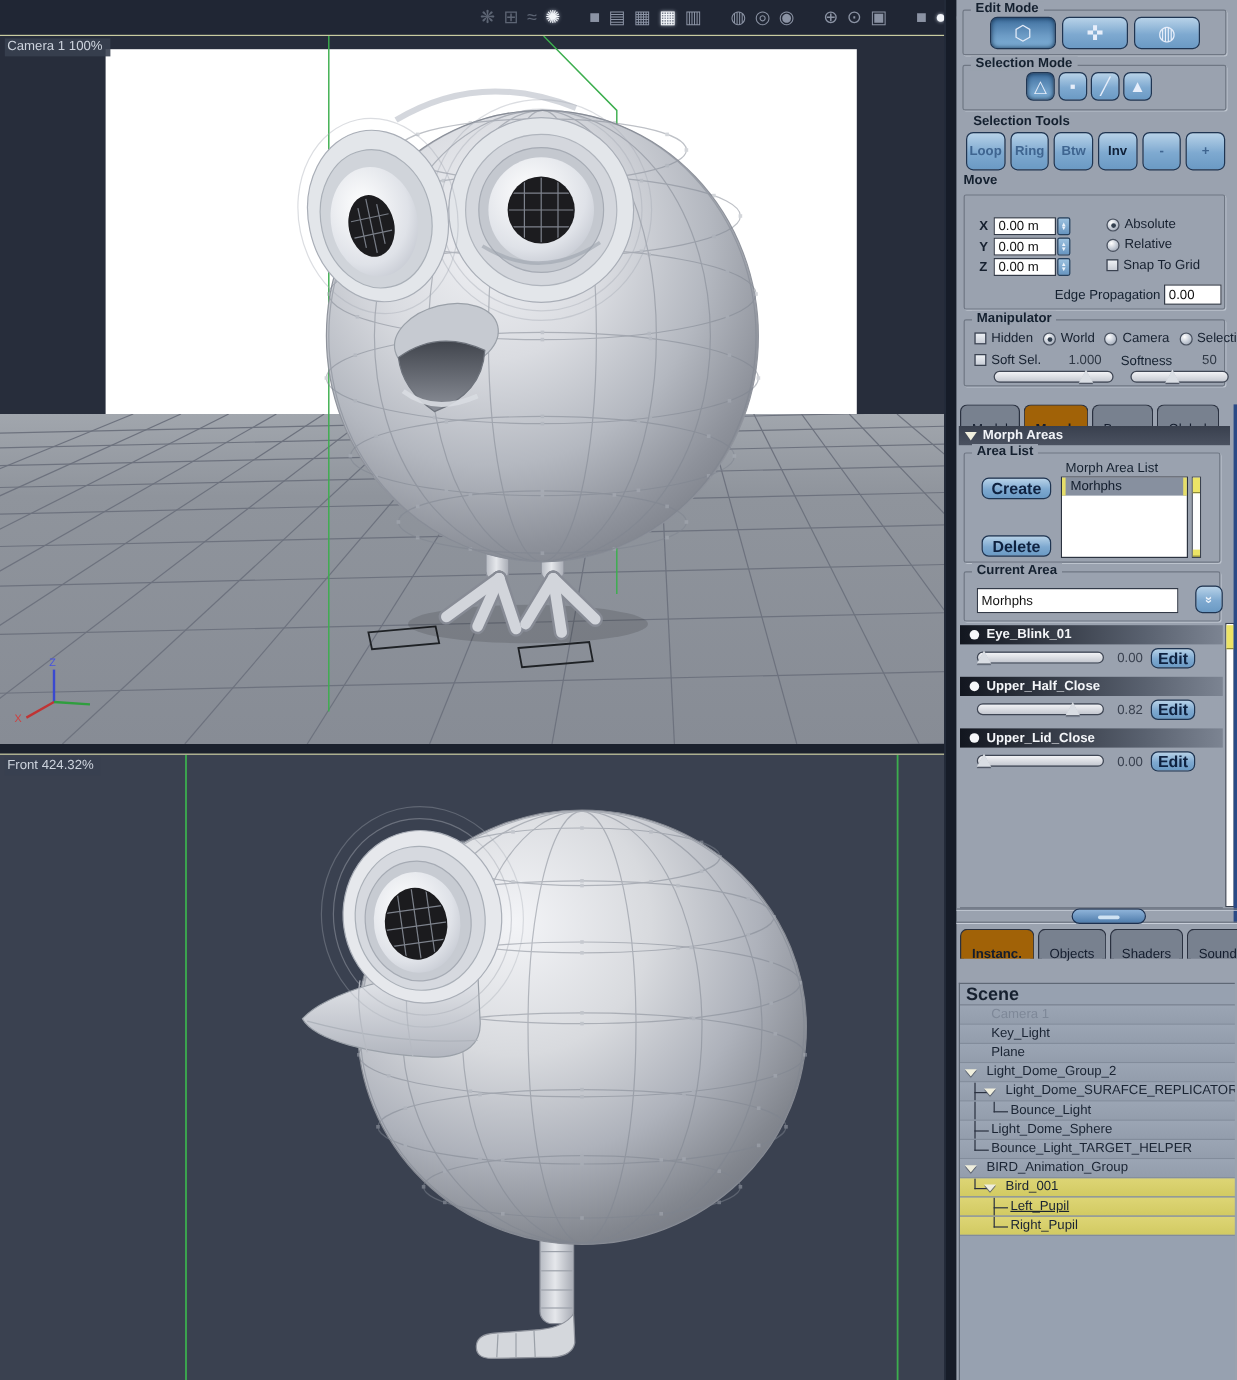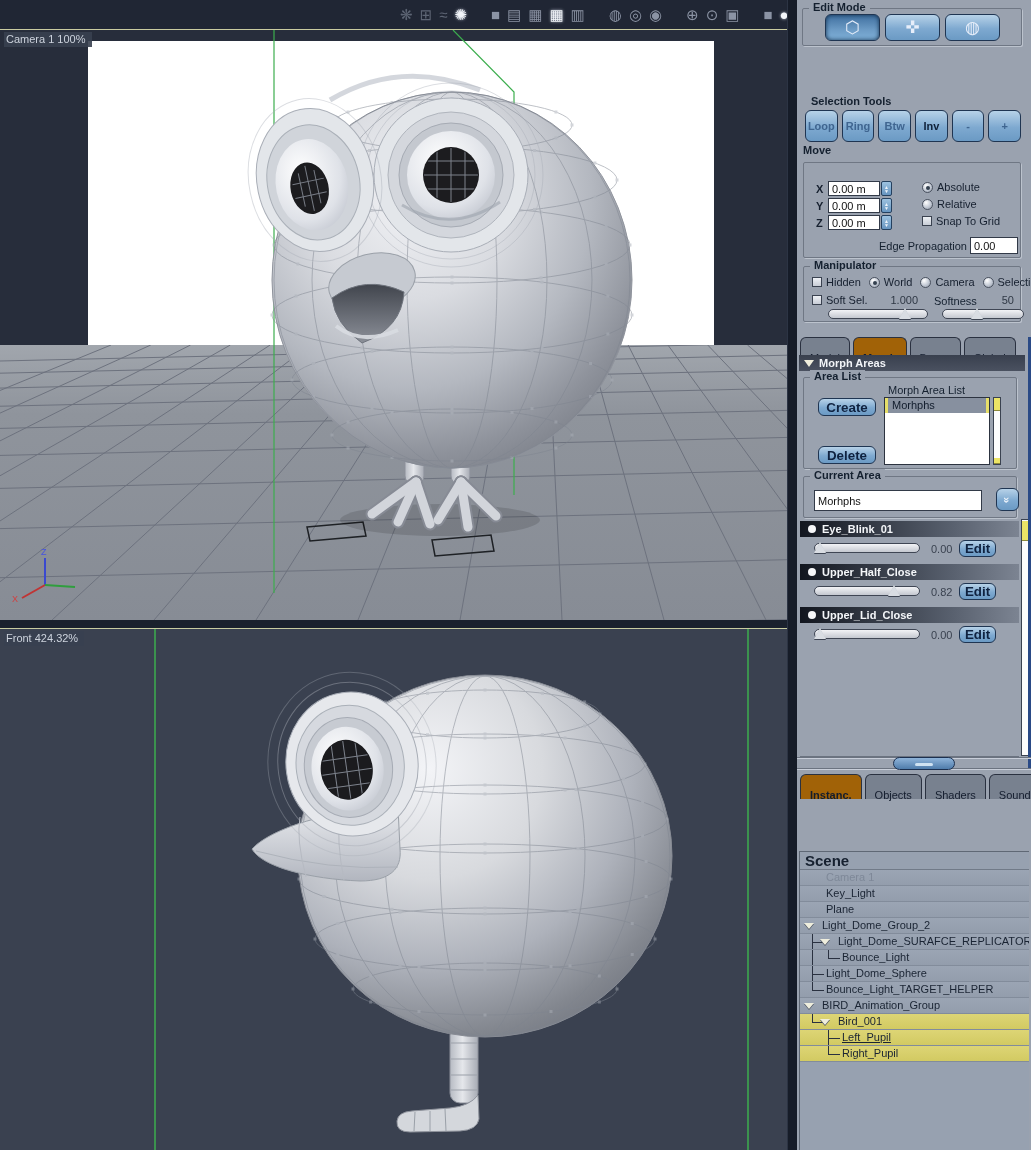--- a/index.html
+++ b/index.html
@@ -81,21 +81,21 @@
   .pill{position:absolute;left:96px;top:-1px;width:62px;height:13px;border-radius:7px;border:1px solid #1c3050;
         background:linear-gradient(#8fb4da,#4f7cab);cursor:row-resize;}
   .pill::after{content:"";position:absolute;left:21px;top:5px;width:18px;height:3px;border-radius:2px;background:#cfe2f2;}
   
   .findrow{position:absolute;left:0;top:795px;width:234px;height:22px;}
   .drop{position:absolute;border:1px solid #1f3552;border-radius:4px;
         background:linear-gradient(#9dc2e0,#5d8cba);color:#f2f6fb;font-weight:bold;
         display:flex;align-items:center;justify-content:space-between;padding:0 5px;cursor:pointer;}
   
   .tree{position:absolute;left:2px;top:819px;width:230px;bottom:0;background:#97a1b0;border-top:1px solid #5f6875;
-        border-left:1px solid #5f6875;margin-top:32px;}
+        border-left:1px solid #5f6875;}
   .thead{height:18px;line-height:18px;padding-left:5px;font-size:15px;font-weight:bold;color:#16202f;
          border-bottom:1px solid #717a88;}
   .trow{position:relative;height:16px;line-height:15px;border-bottom:1px solid #828c9b;
         background:linear-gradient(#9ba5b4,#939dac);cursor:pointer;white-space:nowrap;overflow:hidden;}
   .trow.hl{background:linear-gradient(#ddd575,#d2ca62);}
   .trow.dim .tlabel{color:#7e8898;}
   .tlabel{display:block;color:#1a2433;}
   .tline{position:absolute;background:#2a3140;}
   .tline.v{top:0;height:100%;width:1px;}
   .tline.h{top:8px;height:1px;}
@@ -554,20 +554,37 @@
           </div>
           <div class="bbtn" style="left: 82px; top: 5px; width: 55px; height: 27px; font-size: 17px;">
             <span>✜</span>
           </div>
           <div class="bbtn" style="left: 142px; top: 5px; width: 55px; height: 27px; font-size: 17px;">
             <span>◍</span>
           </div>
         </div>
     </div>
 
+    <div class="grp" style="left:5px;top:54px;width:220px;height:38px;">
+      <span class="legend">Selection Mode</span>
+      <div id="selmode-btns">
+          <div class="bbtn sel" style="left: 52px; top: 5px; width: 24px; height: 24px; font-size: 14px;">
+            <span>△</span>
+          </div>
+          <div class="bbtn" style="left: 79px; top: 5px; width: 24px; height: 24px; font-size: 14px;">
+            <span>▪</span>
+          </div>
+          <div class="bbtn" style="left: 106px; top: 5px; width: 24px; height: 24px; font-size: 14px;">
+            <span>╱</span>
+          </div>
+          <div class="bbtn" style="left: 133px; top: 5px; width: 24px; height: 24px; font-size: 14px;">
+            <span>▲</span>
+          </div>
+        </div>
+    </div>
 
     <span class="plabel" style="left:14px;top:95px;">Selection Tools</span>
     <div id="seltools-row" style="position:absolute;left:8px;top:110px;width:216px;display:flex;gap:4px;">
         <span class="tbtn">Loop</span>
         <span class="tbtn">Ring</span>
         <span class="tbtn">Btw</span>
         <span class="tbtn en">Inv</span>
         <span class="tbtn">-</span>
         <span class="tbtn">+</span>
       </div>

